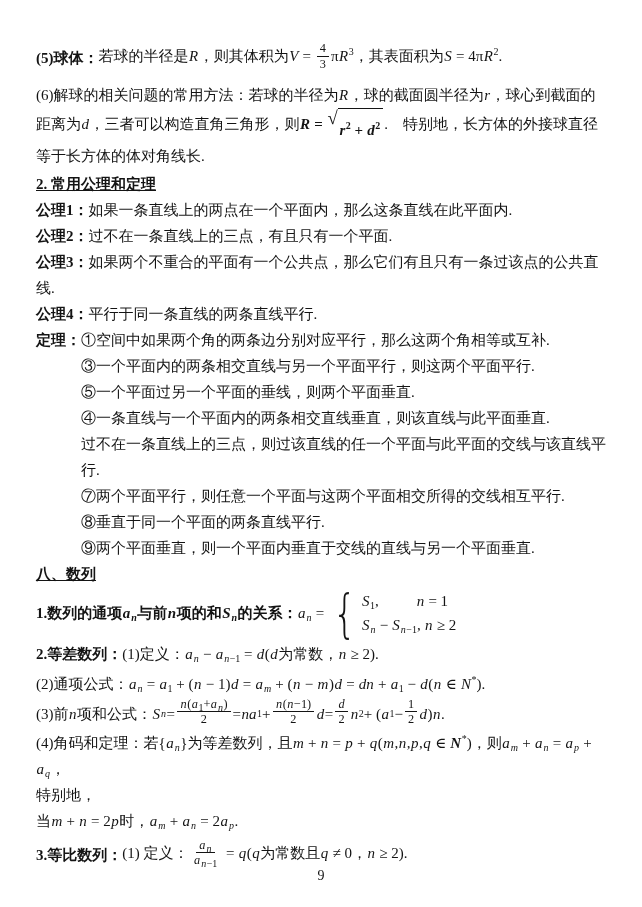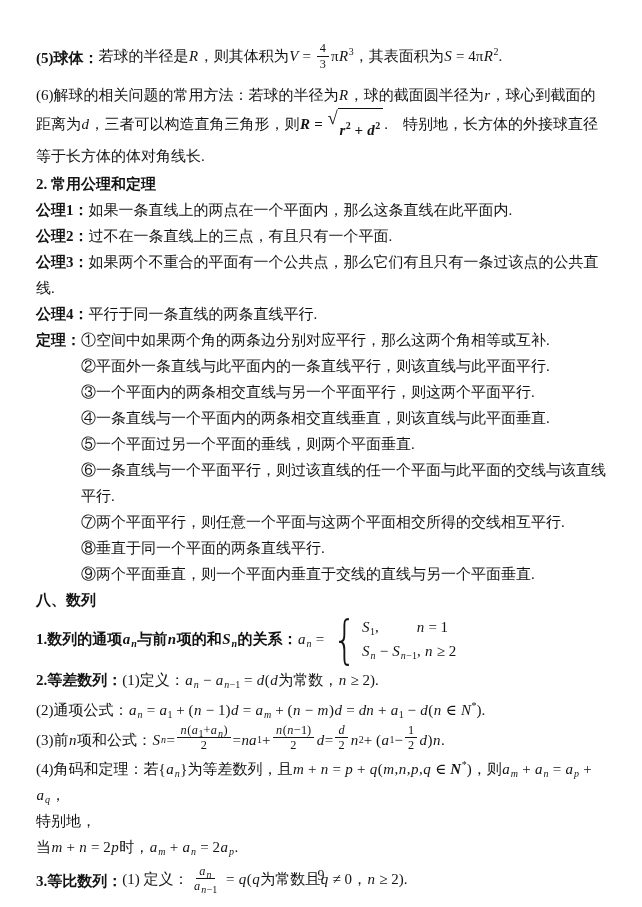--- a/index.html
+++ b/index.html
@@ -4,21 +4,21 @@
 <style>
   html,body{margin:0;padding:0;background:#888;}
   .page{
     width:642px;height:907px;margin:0 auto;background:#fff;
     box-sizing:border-box;padding:38px 36px 0 36px;
     font-family:"Liberation Serif","DejaVu Serif",serif;
     font-size:15px;line-height:26px;color:#141414;
     overflow:hidden;position:relative;
   }
   .para{margin:0;}
-  .bold{font-weight:bold;}
+  .bold{font-weight:bold;text-decoration:underline;}
   b{font-weight:bold;}
   i{font-family:"Liberation Serif","DejaVu Serif",serif;font-style:italic;padding:0 .5px;}
   sub,sup{font-size:10px;line-height:0;}
   sub{vertical-align:-3px;}
   sup{vertical-align:6px;}
   .indent{padding-left:45px;}
   .mline{display:flex;align-items:center;flex-wrap:wrap;}
   .gap6{margin-top:6px;}
   .gap4{margin-top:4px;}
   .gap2{margin-top:2px;}
@@ -71,25 +71,24 @@
   <div class="para">
     <b>公理3：</b><span>如果两个不重合的平面有一个公共点，那么它们有且只有一条过该点的公共直线.</span>
   </div>
   <div class="para">
     <b>公理4：</b><span>平行于同一条直线的两条直线平行.</span>
   </div>
 
   <div class="para">
     <b>定理：</b><span>①空间中如果两个角的两条边分别对应平行，那么这两个角相等或互补.</span>
   </div>
-  <div class="para indent">②平面外一条直线与此平面内的一条直线平行，则该直线与此平面平行.</div>
   <div class="para indent">③一个平面内的两条相交直线与另一个平面平行，则这两个平面平行.</div>
+  <div class="para indent">⑤一个平面过另一个平面的垂线，则两个平面垂直.</div>
   <div class="para indent">④一条直线与一个平面内的两条相交直线垂直，则该直线与此平面垂直.</div>
-  <div class="para indent">⑤一个平面过另一个平面的垂线，则两个平面垂直.</div>
-  <div class="para indent">⑥一条直线与一个平面平行，则过该直线的任一个平面与此平面的交线与该直线平行.</div>
+  <div class="para indent">过不在一条直线上的三点，则过该直线的任一个平面与此平面的交线与该直线平行.</div>
   <div class="para indent">⑦两个平面平行，则任意一个平面与这两个平面相交所得的交线相互平行.</div>
   <div class="para indent">⑧垂直于同一个平面的两条直线平行.</div>
   <div class="para indent">⑨两个平面垂直，则一个平面内垂直于交线的直线与另一个平面垂直.</div>
 
   <div class="para bold">八、数列</div>
 
   <div class="para mline">
     <b>1.数列的通项<i>a</i><sub><i>n</i></sub>与前<i>n</i>项的和<i>S</i><sub><i>n</i></sub>的关系：</b>
     <span><i>a</i><sub><i>n</i></sub> =</span>
     <span class="cases">

